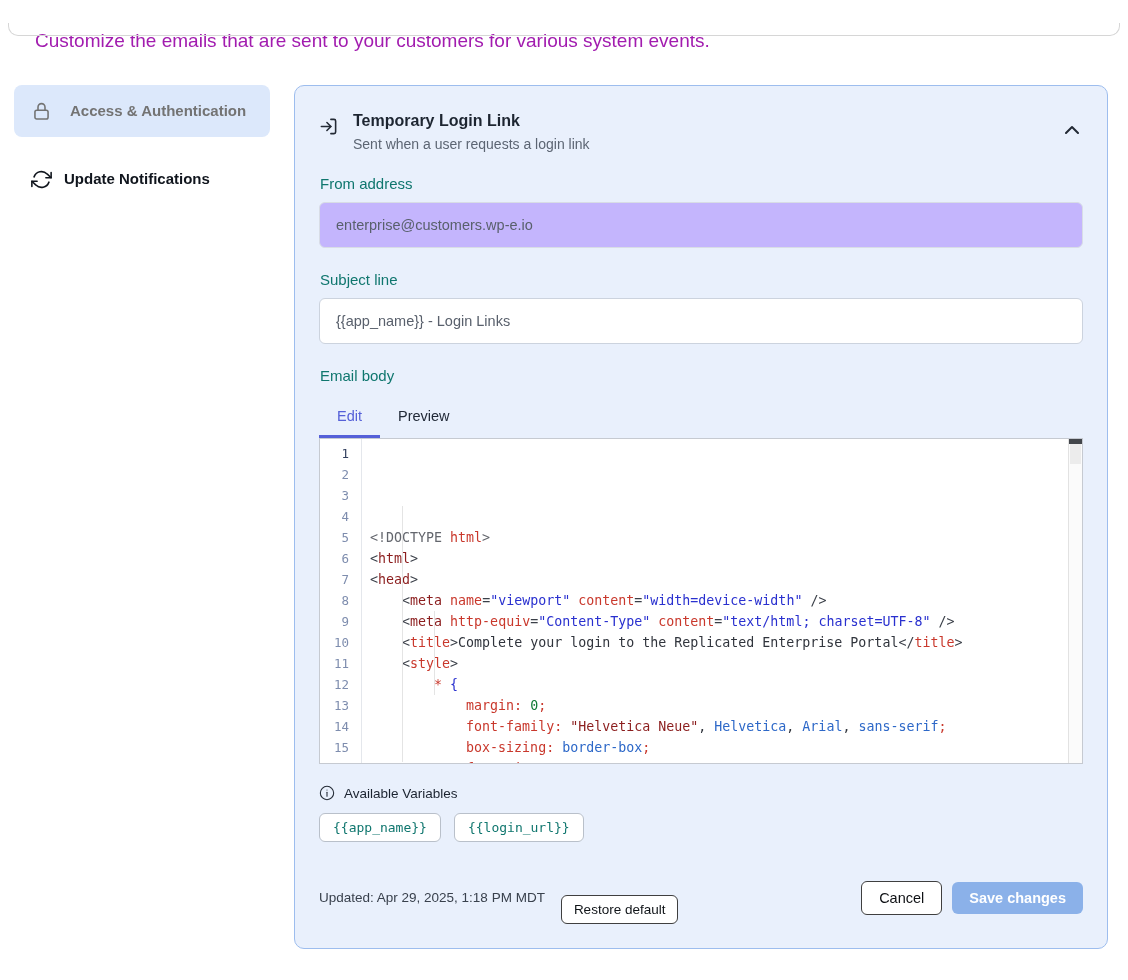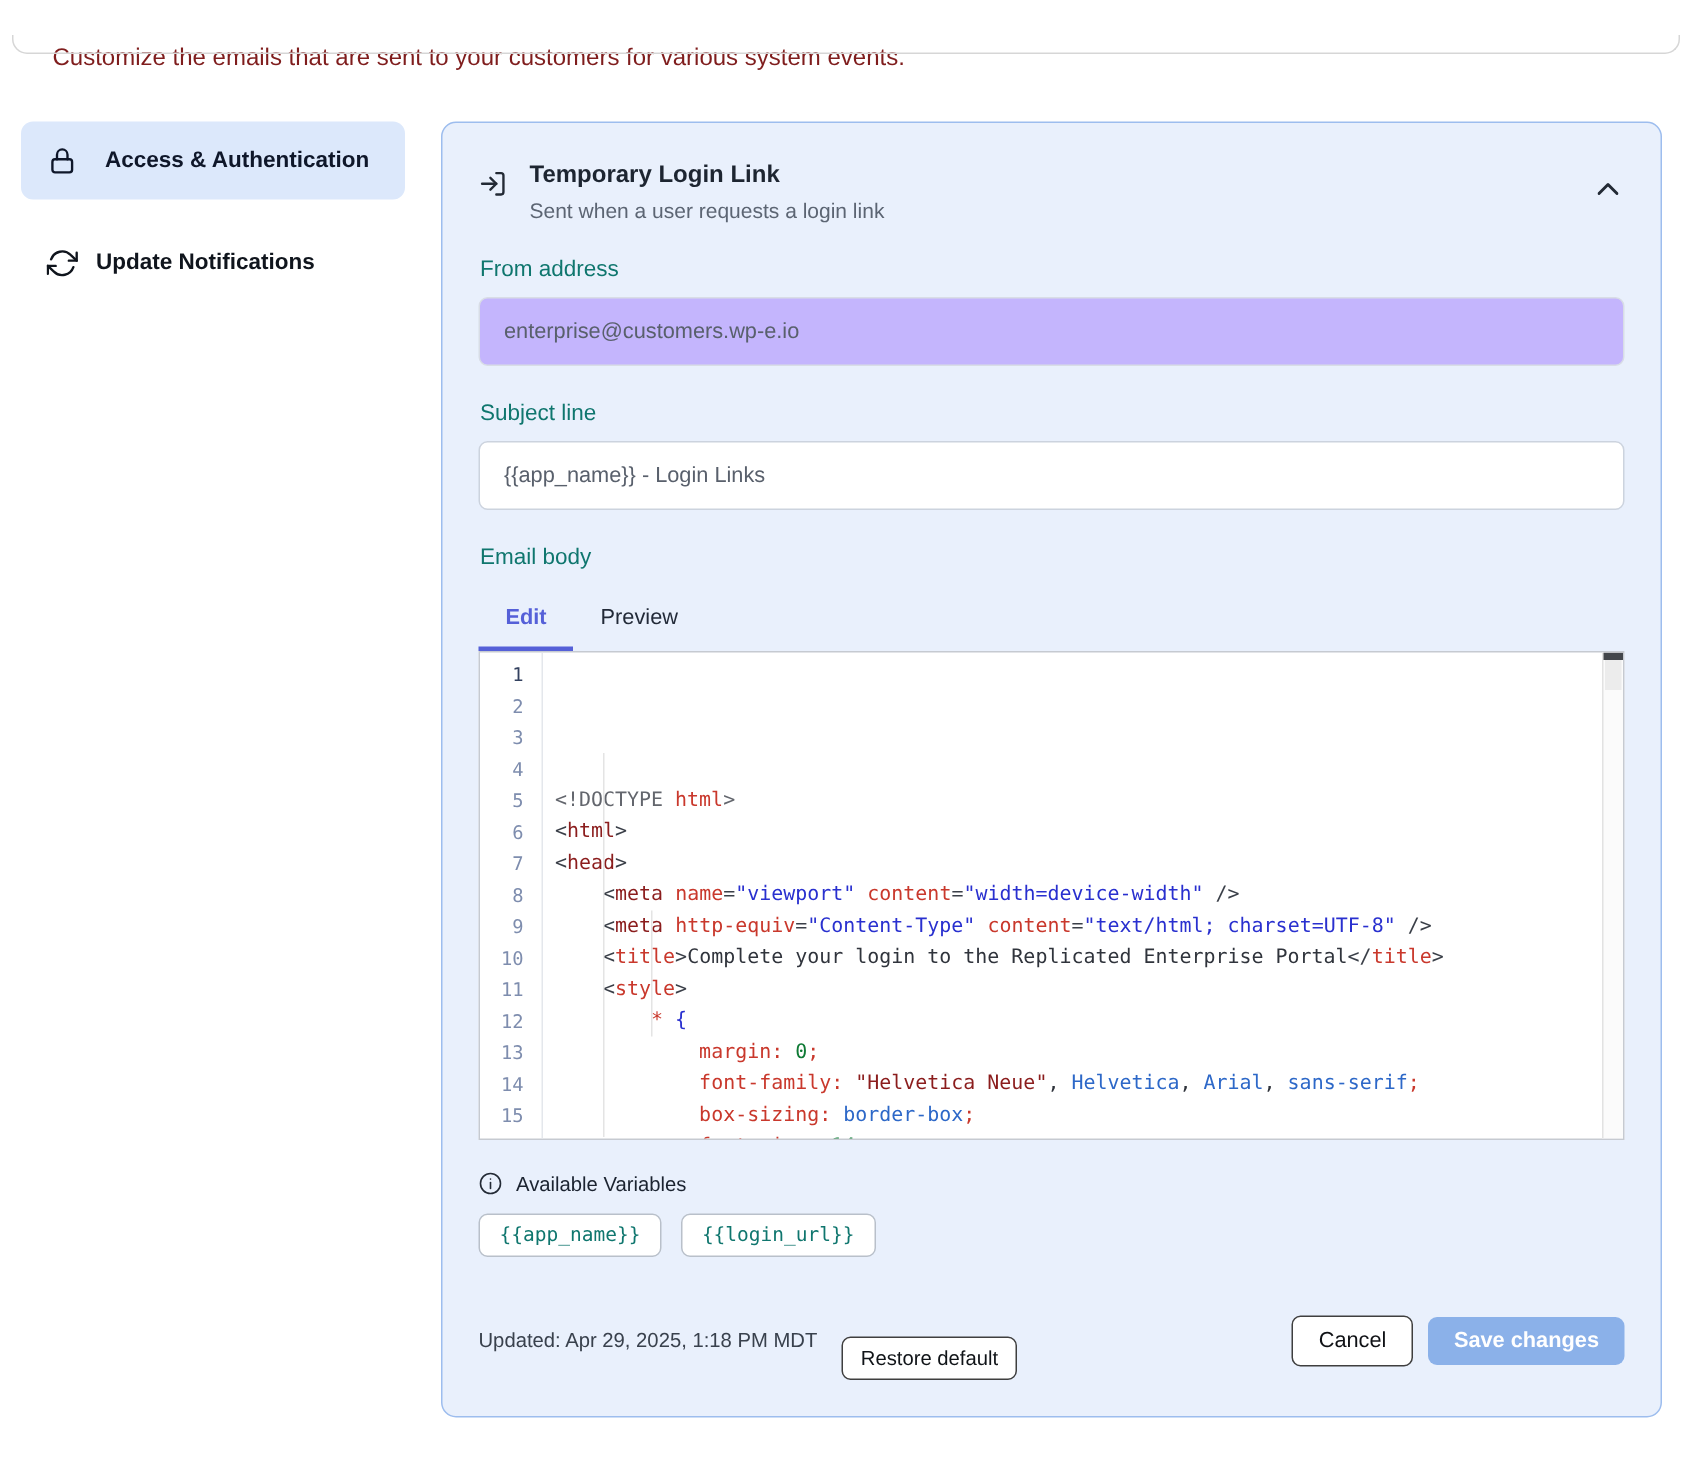--- a/index.html
+++ b/index.html
@@ -3,48 +3,48 @@
 <meta charset="utf-8">
 <style>
   html,body{margin:0;padding:0;background:#fff;}
   body{width:1128px;height:980px;overflow:hidden;font-family:"Liberation Sans",sans-serif;color:#10151d;position:relative;}
   #app{position:relative;width:1128px;height:980px;}
 
   .top-edge{position:absolute;top:-7px;left:8px;right:8px;height:12px;border:1px solid #d6d6d6;border-top:none;border-radius:0 0 10px 10px;}
 
   .page-head{margin:30px 0 0 35px;}
   .page-title{font-size:17.5px;font-weight:700;color:#0b0b0b;margin:0;}
-  .page-sub{font-size:16px;color:#7f1d1d;margin:11px 0 0 0;}
+  .page-sub{font-size:19px;color:#a21caf;margin:11px 0 0 0;}
 
   .layout{display:flex;align-items:flex-start;gap:24px;margin-top:33px;padding:0 20px 0 14px;}
 
   .sidebar{width:256px;flex-shrink:0;}
   .side-item{display:flex;align-items:center;gap:18px;padding:14px 16px;border-radius:8px;font-size:15px;font-weight:700;color:#10151d;cursor:pointer;line-height:24px;}
   .side-item + .side-item{margin-top:16px;gap:12px;}
-  .side-item.active{background:#dce8fb;color:#0f172a;}
+  .side-item.active{background:#dce8fb;color:#737373;}
   .s-icon{width:22px;height:22px;flex-shrink:0;display:flex;align-items:center;justify-content:center;}
   .s-icon svg{width:21px;height:21px;stroke-width:1.8;fill:none;stroke:currentColor;stroke-linecap:round;stroke-linejoin:round;}
 
   .panel{flex:1;background:#e9f0fc;border:1px solid #9dbdee;border-radius:10px;padding:24px 24px 24px 24px;box-sizing:border-box;}
 
   .panel-header{display:flex;align-items:flex-start;gap:15px;}
   .login-ic{margin-top:7px;width:19px;height:19px;color:#232a35;}
   .login-ic svg{width:19px;height:19px;stroke:#232a35;fill:none;stroke-width:2;stroke-linecap:round;stroke-linejoin:round;}
   .ph-title{font-size:16px;font-weight:700;color:#1d2531;line-height:22px;}
   .ph-sub{font-size:14px;color:#5c6573;margin-top:4px;text-align:right;}
   .chevron-btn{margin-left:auto;margin-top:8px;background:none;border:none;padding:4px;cursor:pointer;}
   .chevron-btn svg{width:14px;height:9px;stroke:#232a35;fill:none;stroke-width:2;stroke-linecap:round;stroke-linejoin:round;}
 
   .field-label{font-size:15px;color:#0f766e;margin:23px 0 10px 1px;}
   .text-input{width:100%;box-sizing:border-box;height:46px;background:#c4b5fd;border:1px solid #d8dde6;border-radius:6px;padding:0 16px;font-size:14.5px;color:#59606c;font-family:"Liberation Sans",sans-serif;outline:none;}
   .text-input.white{background:#fff;border-color:#ccd3de;}
 
   .tabs{display:flex;margin-top:15px;}
   .tab{padding:9px 18px 11px;font-size:14.5px;color:#222a38;border:none;background:none;border-bottom:3px solid transparent;cursor:pointer;font-family:"Liberation Sans",sans-serif;}
-  .tab.active{color:#5560d8;font-weight:700;border-bottom-color:#5560d8;}
+  .tab.active{color:#5560d8;font-weight:400;border-bottom-color:#5560d8;}
 
   .editor{display:flex;height:324px;background:#fff;border:1px solid #c6cad1;overflow:hidden;font-family:"DejaVu Sans Mono",monospace;font-size:13.3px;line-height:21px;}
   .gutter{width:42px;flex-shrink:0;border-right:1px solid #e4e7ec;padding-top:4px;box-sizing:border-box;}
   .gutter .ln{height:21px;text-align:right;padding-right:12px;color:#7e8dae;font-size:12.5px;}
   .gutter .ln.cur{color:#33415f;}
   .code{flex:1;padding:4px 0 0 8px;white-space:pre;position:relative;color:#30343c;overflow:hidden;}
   .cl{height:21px;}
   .guide{position:absolute;border-left:1px solid #e4e4e4;width:0;}
   .g1{left:40px;top:67px;height:256px;}
   .g2{left:72px;top:172px;height:84px;}

